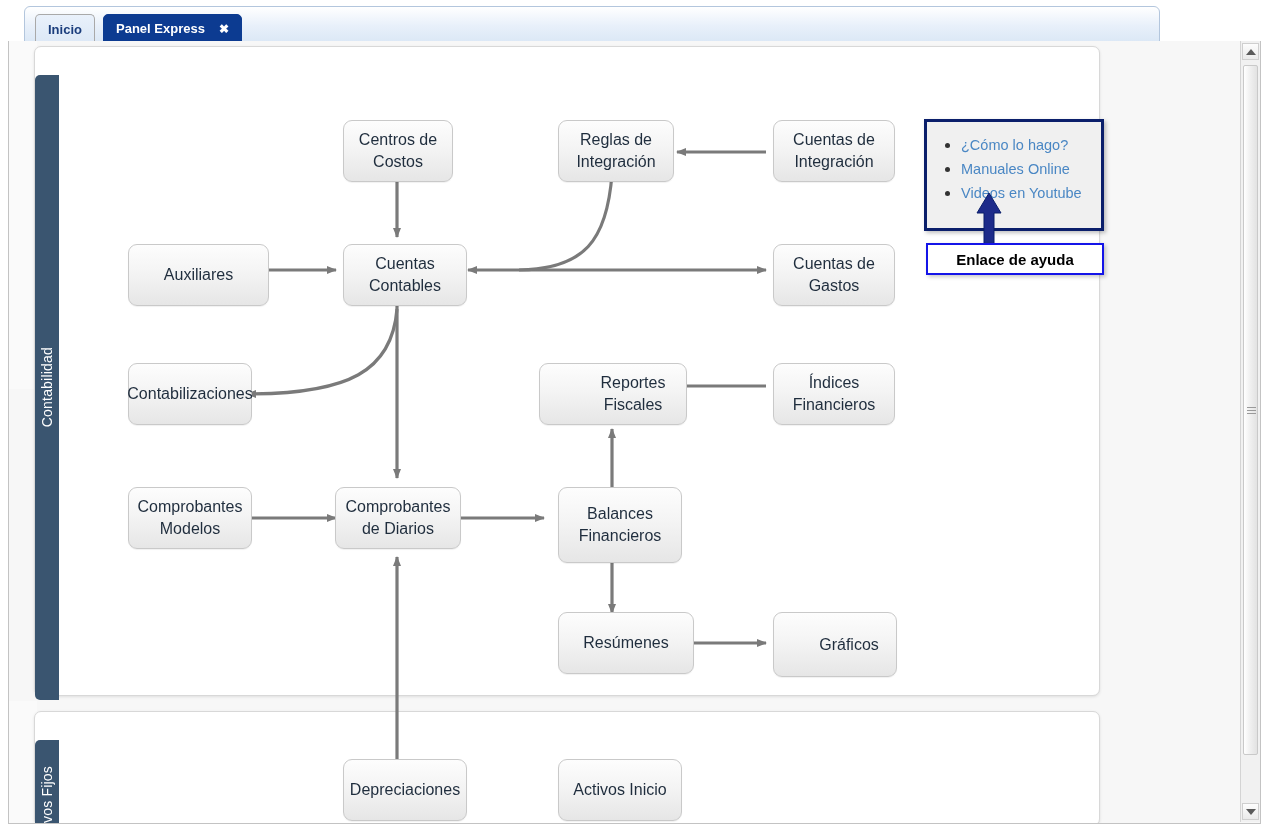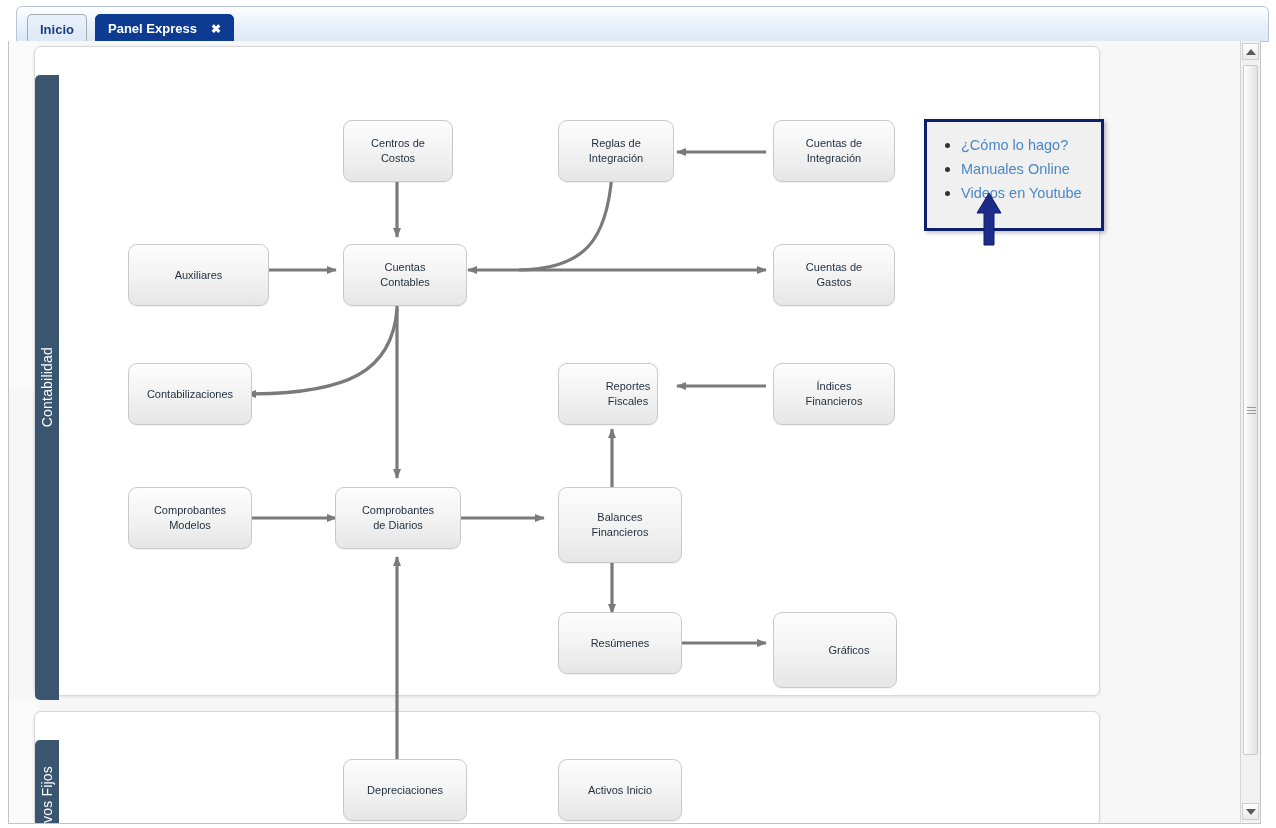--- a/index.html
+++ b/index.html
@@ -11,22 +11,22 @@
     overflow: hidden;
   }
   #app {
     position: relative;
     width: 1276px; height: 828px;
     background: #ffffff;
   }
 
   
   .tabbar {
-    position: absolute; left: 16px; top: 6px;
-    width: 1253px; height: 36px;
+    position: absolute; left: 24px; top: 6px;
+    width: 1136px; height: 36px;
     background: linear-gradient(to bottom, #ffffff 0%, #e8f0fa 55%, #dce8f6 100%);
     border: 1px solid #b3c6dd;
     border-radius: 6px 6px 0 0;
   }
   .tab {
     position: absolute; top: 7px;
     height: 29px;
     display: flex; align-items: center;
     padding: 0 12px;
     font-size: 13px; font-weight: bold;
@@ -111,21 +111,21 @@
   }
 
   
   .node {
     position: absolute;
     background: linear-gradient(to bottom, #fdfdfd 0%, #f4f4f4 45%, #e6e6e6 100%);
     border: 1px solid #c9c9c9;
     border-radius: 9px;
     display: flex; align-items: center; justify-content: center;
     text-align: center;
-    font-size: 11px;
+    font-size: 16px;
     color: #1f2d3d;
     line-height: 1.35;
     box-shadow: 0 1px 1px rgba(0,0,0,0.06);
     cursor: pointer;
     z-index: 3;
   }
   .node span { display: block; white-space: nowrap; }
 
   
   .arrows { position: absolute; left: 0; top: 0; width: 100%; height: 100%; z-index: 2; pointer-events: none; }
@@ -305,21 +305,21 @@
         <div>
           <span>Cuentas de</span>
           <span>Gastos</span>
         </div>
       </div>
 
       <div class="node" style="left:119px; top:322px; width:124px; height:62px;">
         <span>Contabilizaciones</span>
       </div>
 
-      <div class="node" style="left:549px; top:322px; width:100px; height:62px;padding-left:40px;">
+      <div class="node" style="left:530px; top:322px; width:148px; height:62px;padding-left:40px;">
         <div>
           <span>Reportes</span>
           <span>Fiscales</span>
         </div>
       </div>
 
       <div class="node" style="left:764px; top:322px; width:122px; height:62px;">
         <div>
           <span>Índices</span>
           <span>Financieros</span>
@@ -340,25 +340,25 @@
         </div>
       </div>
 
       <div class="node" style="left:549px; top:446px; width:124px; height:76px;">
         <div>
           <span>Balances</span>
           <span>Financieros</span>
         </div>
       </div>
 
-      <div class="node" style="left:549px; top:571px; width:124px; height:62px;">
+      <div class="node" style="left:549px; top:571px; width:136px; height:62px;">
         <span>Resúmenes</span>
       </div>
 
-      <div class="node" style="left:764px; top:571px; width:124px; height:76px;padding-left:28px;">
+      <div class="node" style="left:764px; top:571px; width:124px; height:65px;padding-left:28px;">
         <span>Gráficos</span>
       </div>
 
       <div class="node" style="left:334px; top:718px; width:124px; height:62px;justify-content:center;">
         <span>Depreciaciones</span>
       </div>
 
       <div class="node" style="left:549px; top:718px; width:124px; height:62px;">
         <span>Activos Inicio</span>
       </div>
@@ -374,20 +374,23 @@
           <li>
             <a>Videos en Youtube</a>
           </li>
         </ul>
       </div>
 
       <svg class="callout-arrow" width="40" height="56" viewBox="0 0 40 56">
         <path d="M20,2 L32,22 L25,22 L25,54 L15,54 L15,22 L8,22 Z" fill="#1d2b8a" stroke="#0b1f6b" stroke-width="1"></path>
       </svg>
 
+      <div class="callout">
+        <span>Enlace de ayuda</span>
+      </div>
 
     </div>
 
     <div class="scrollbar">
       <div class="sb-btn sb-up">
         <div class="sb-tri sb-tri-up"></div>
       </div>
       <div class="sb-thumb">
         <div class="sb-grip">
           <i></i>

